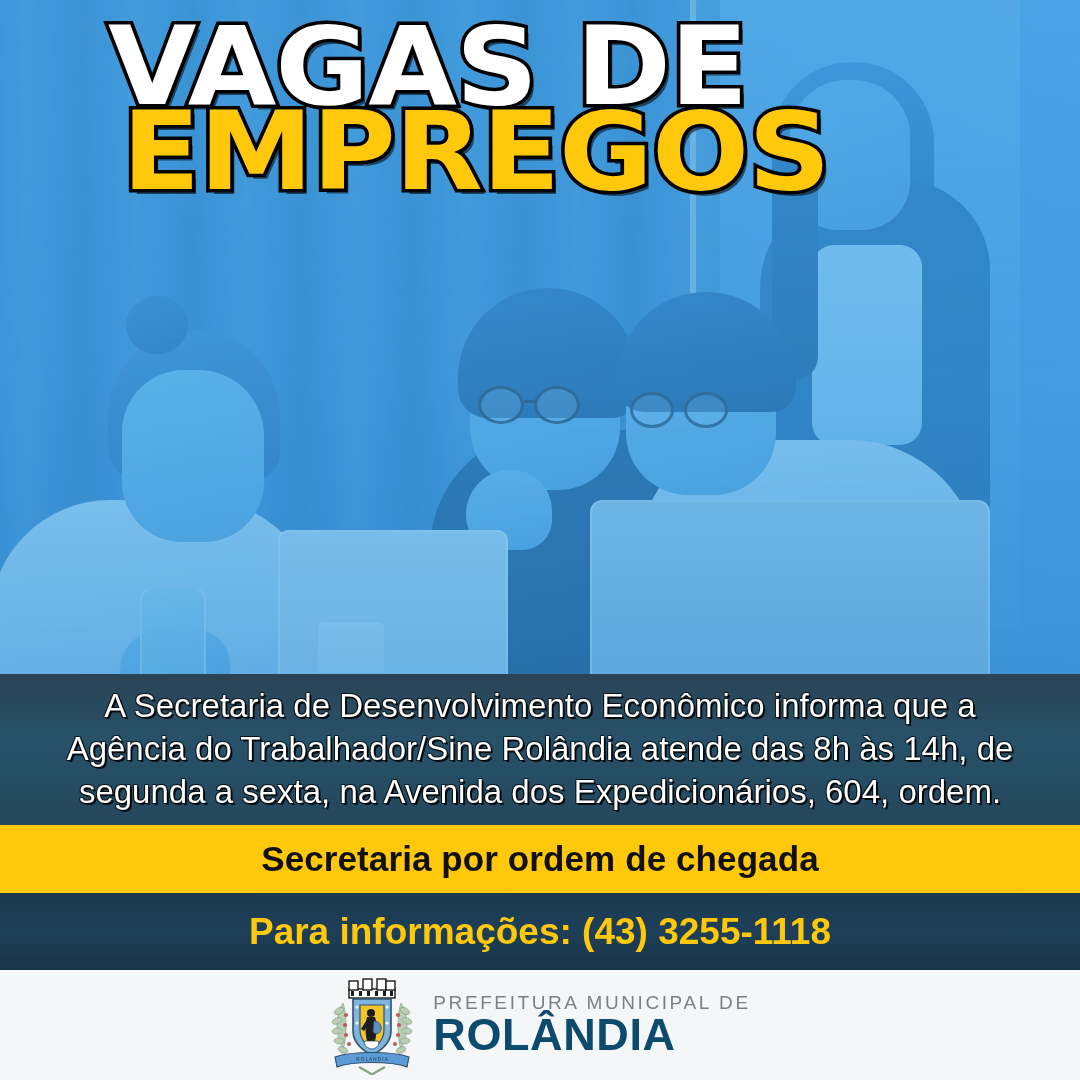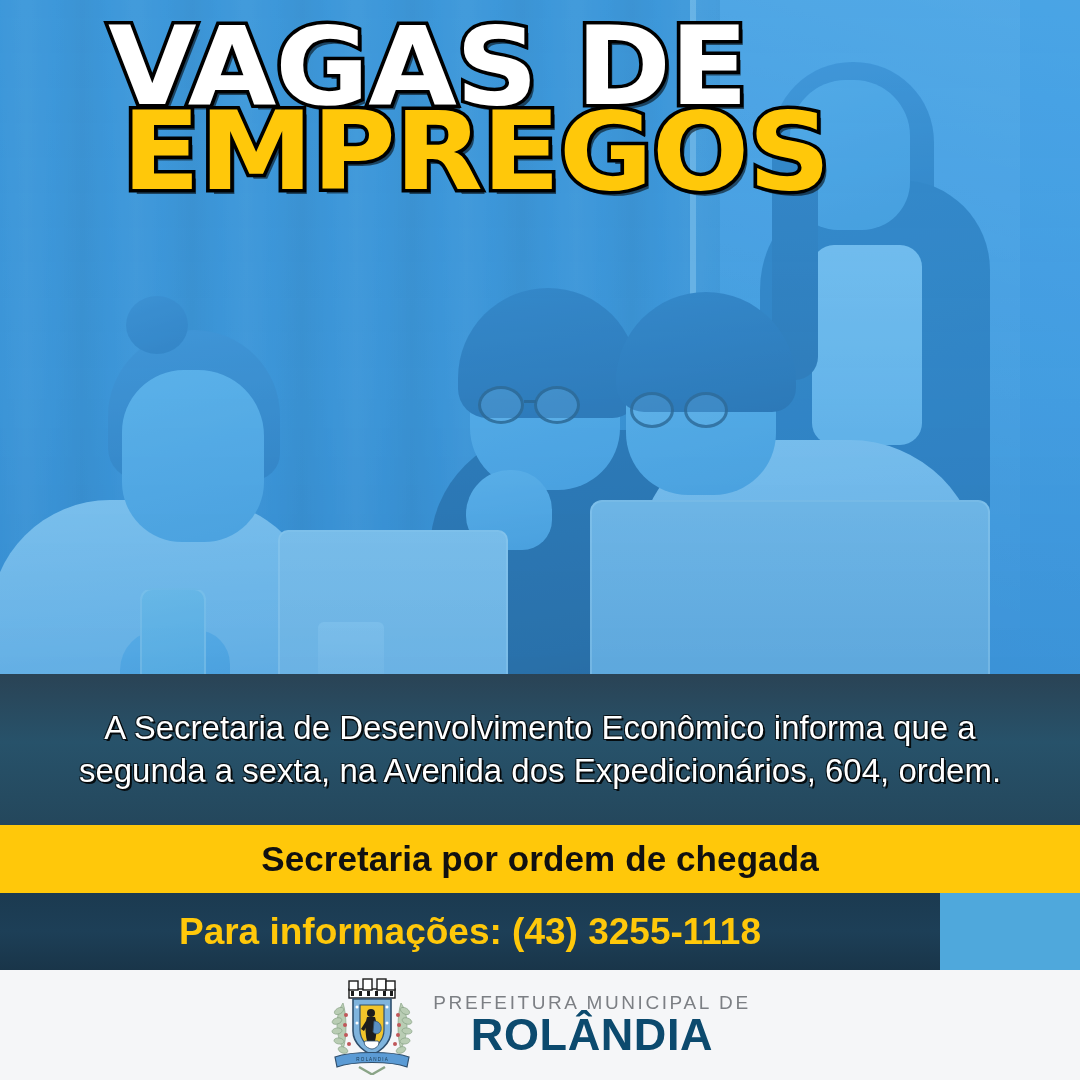--- a/index.html
+++ b/index.html
@@ -280,42 +280,41 @@
     font-weight:bold;
     font-size:35px;
     color:#111111;
     letter-spacing:0.1px;
     white-space:nowrap;
   }
 
   
   .navy-band {
     position:absolute;
-    left:0; top:893px; width:940px; height:77px;
+    left:0; top:893px; width:1080px; height:77px;
     background:linear-gradient(180deg,#1b3a50 0%,#1d3f57 50%,#193549 100%);
     z-index:5;
     display:flex; align-items:center; justify-content:center;
   }
   .navy-text {
     font-family:"Liberation Sans", sans-serif;
     font-weight:bold;
     font-size:37px;
     color:#FFC80A;
     white-space:nowrap;
   }
 
   
   .footer {
     position:absolute;
     left:0; top:970px; width:1080px; height:110px;
     background:#f5f6f8;
     z-index:5;
     display:flex; align-items:center; justify-content:center;
     gap:18px;
-    text-align:center;
   }
   .crest { width:86px; height:100px; display:block; }
   .logo-text { display:flex; flex-direction:column; line-height:1; }
   .logo-top {
     font-family:"Liberation Sans", sans-serif;
     font-size:19px;
     letter-spacing:2.6px;
     color:#7c7f84;
     font-weight:normal;
   }
@@ -373,20 +372,21 @@
     <div class="tint2"></div>
   </div>
 
   <div class="headline">
     <div class="hl-line hl1">VAGAS DE</div>
     <div class="hl-line hl2">EMPREGOS</div>
   </div>
 
   <div class="info-band">
     <div class="info-line">A Secretaria de Desenvolvimento Econômico informa que a</div>
+    <div class="info-line">Agência do Trabalhador/Sine Rolândia atende das 8h às 14h, de</div>
     <div class="info-line">segunda a sexta, na Avenida dos Expedicionários, 604, ordem.</div>
   </div>
 
   <div class="yellow-band">
     <div class="yellow-text">Secretaria por ordem de chegada</div>
   </div>
 
   <div class="navy-band">
     <div class="navy-text">Para informações: (43) 3255-1118</div>
   </div>

